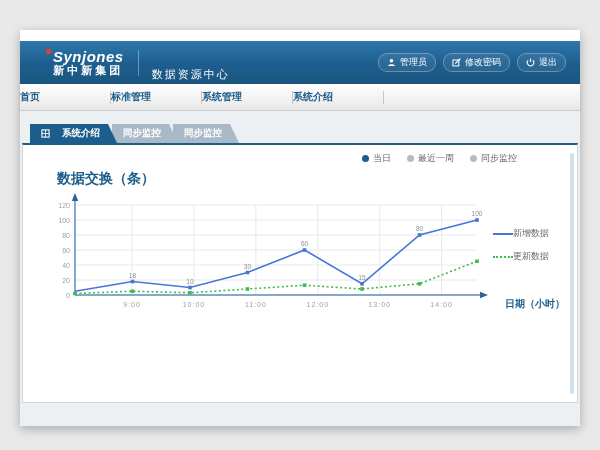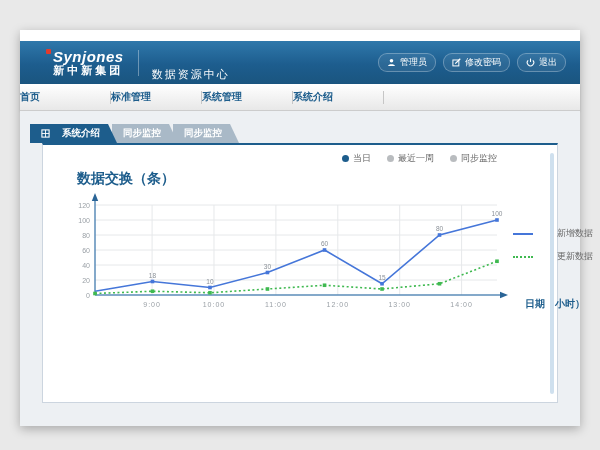--- a/index.html
+++ b/index.html
@@ -46,35 +46,35 @@
   .tabs-row{display:flex;margin-left:10px;height:19px;align-items:flex-end}
   .tab{
     height:19px;padding:0 17px 0 11px;font-size:9.5px;font-weight:bold;color:#fff;
     background:#a9b9c7;display:flex;align-items:center;gap:12px;cursor:pointer;
     clip-path:polygon(0 0,calc(100% - 9px) 0,100% 100%,0 100%);
     margin-right:-5px;
   }
   .tab.active{background:#1d5d8c;position:relative;z-index:2}
   .tab-ico{width:9px;height:9px}
   .panel{
-    margin:0 22px;background:#fff;height:257px;position:relative;
+    margin:0 2px;background:#fff;height:257px;position:relative;
     border:1px solid #ccd5df;border-top:2px solid #1d5d8c;
   }
   
   .radios{position:absolute;top:7px;right:60px;display:flex;gap:16px;align-items:center}
   .radio{display:flex;align-items:center;gap:4px;font-size:9px;color:#666;cursor:pointer}
   .radio-dot{width:7px;height:7px;border-radius:50%;background:#b9bcbf;flex:0 0 7px}
   .radio.selected .radio-dot{background:#1d5d8c}
   
   .y-title{position:absolute;top:25px;left:34px;font-size:14px;font-weight:bold;color:#1d5d8c}
   .chart-row{position:absolute;top:42px;left:14px;display:flex}
   svg.chart{width:452px;height:138px;display:block;overflow:visible}
   .right-col{width:86px;position:relative;flex:0 0 86px}
   .legend{margin-top:40px;margin-left:4px;display:flex;flex-direction:column;gap:10px}
-  .leg-item{display:flex;align-items:center;gap:24px;font-size:9px;color:#666;cursor:pointer;white-space:nowrap}
+  .leg-item{display:flex;align-items:center;gap:0;font-size:9px;color:#666;cursor:pointer;white-space:nowrap}
   .leg-line{width:20px;height:0;border-top:2px solid #4576d9;flex:0 0 20px}
   .leg-line.dotted{border-top-style:dotted}
   .x-title{position:absolute;left:16px;top:110px;font-size:10px;font-weight:bold;color:#1d5d8c;white-space:nowrap}
   .scrollbar{position:absolute;right:3px;top:8px;bottom:8px;width:4px;background:#cfe0ee;border-radius:2px;cursor:pointer}
   .note{
     position:absolute;left:28px;top:215px;font-size:8.5px;color:#999;
     white-space:nowrap;letter-spacing:.2px;
   }
   .note-label{color:#e23b2e}
 </style>

